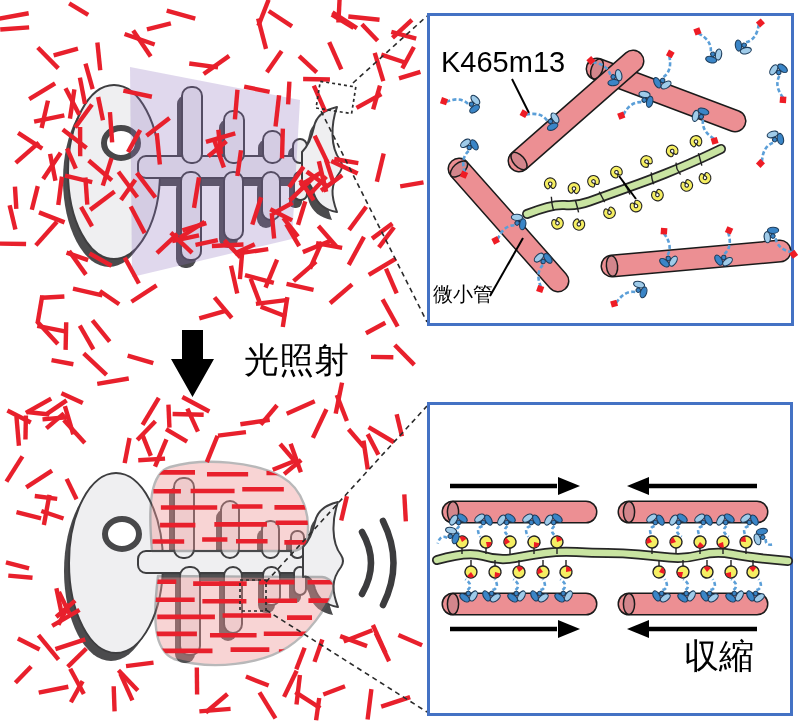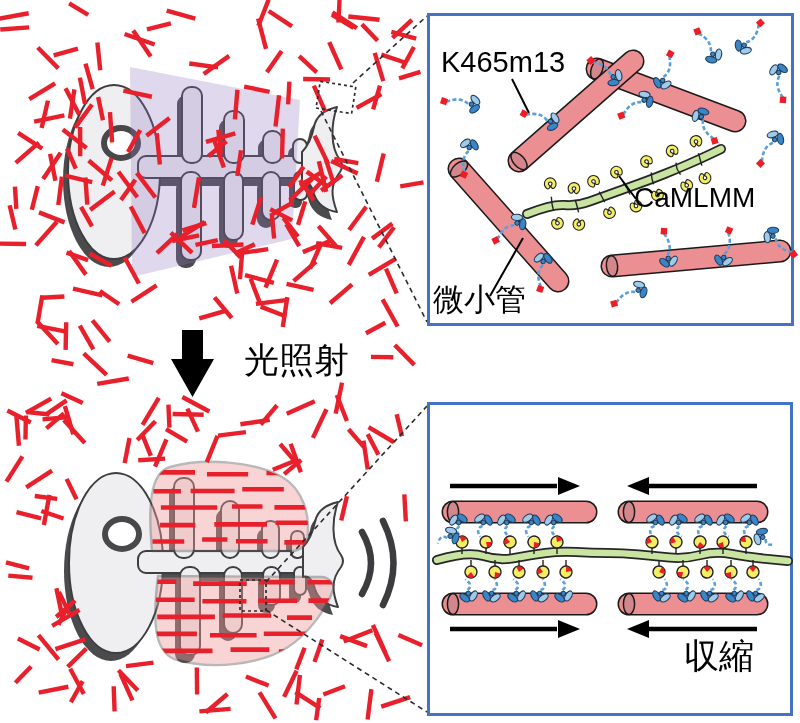--- a/index.html
+++ b/index.html
@@ -2,21 +2,21 @@
 <html><head>
 <meta charset="utf-8">
 <style>
   html,body{margin:0;padding:0;background:#fff;}
   .figure{position:relative;width:800px;height:723px;background:#ffffff;overflow:hidden;
           font-family:"Liberation Sans","DejaVu Sans",sans-serif;}
   .figure svg{position:absolute;left:0;top:0;}
   .lbl{position:absolute;color:#000;line-height:1;white-space:nowrap;}
   .lbl-kinesin{left:441px;top:48px;font-size:29px;}
   .lbl-camlmm{left:634px;top:184px;font-size:28px;}
-  .lbl-microtubule{left:433px;top:284px;font-size:31px;}
+  .lbl-microtubule{left:433px;top:284px;font-size:20px;}
   .lbl-light{left:244px;top:342px;font-size:35px;}
   .lbl-contraction{left:684px;top:638px;font-size:35px;}
 </style>
 </head>
 <body>
 
 <div class="figure">
   <svg id="scene" width="800" height="723" viewBox="0 0 800 723">
       <defs>
         <clipPath id="lobeClip">
@@ -879,17 +879,16 @@
             <path d="M2,0 Q 5.4,7 12,0" fill="none" stroke="#5b9fd8" stroke-width="2.6" stroke-dasharray="4 2.4"></path>
             <ellipse cx="-5" cy="-4.5" rx="5.6" ry="3.1" transform="rotate(-42 -5 -4.5)" fill="#3a85c7" stroke="#1d3d5c" stroke-width="1.1"></ellipse>
             <ellipse cx="-5" cy="4.5" rx="5.6" ry="3.1" transform="rotate(42 -5 4.5)" fill="#9fcbe9" stroke="#1d3d5c" stroke-width="1.1"></ellipse>
             <circle cx="-1.5" cy="0" r="2.2" fill="#3a85c7" stroke="#1d3d5c" stroke-width="1"></circle>
           </g>
         </g>
       </g>
     </svg>
 
   <div class="lbl lbl-kinesin">K465m13</div>
-  <div class="lbl lbl-camlmm">CaMLMM</div>
   <div class="lbl lbl-microtubule">微小管</div>
   <div class="lbl lbl-contraction">収縮</div>
   <div class="lbl lbl-light">光照射</div>
 </div>
 
 </body></html>

